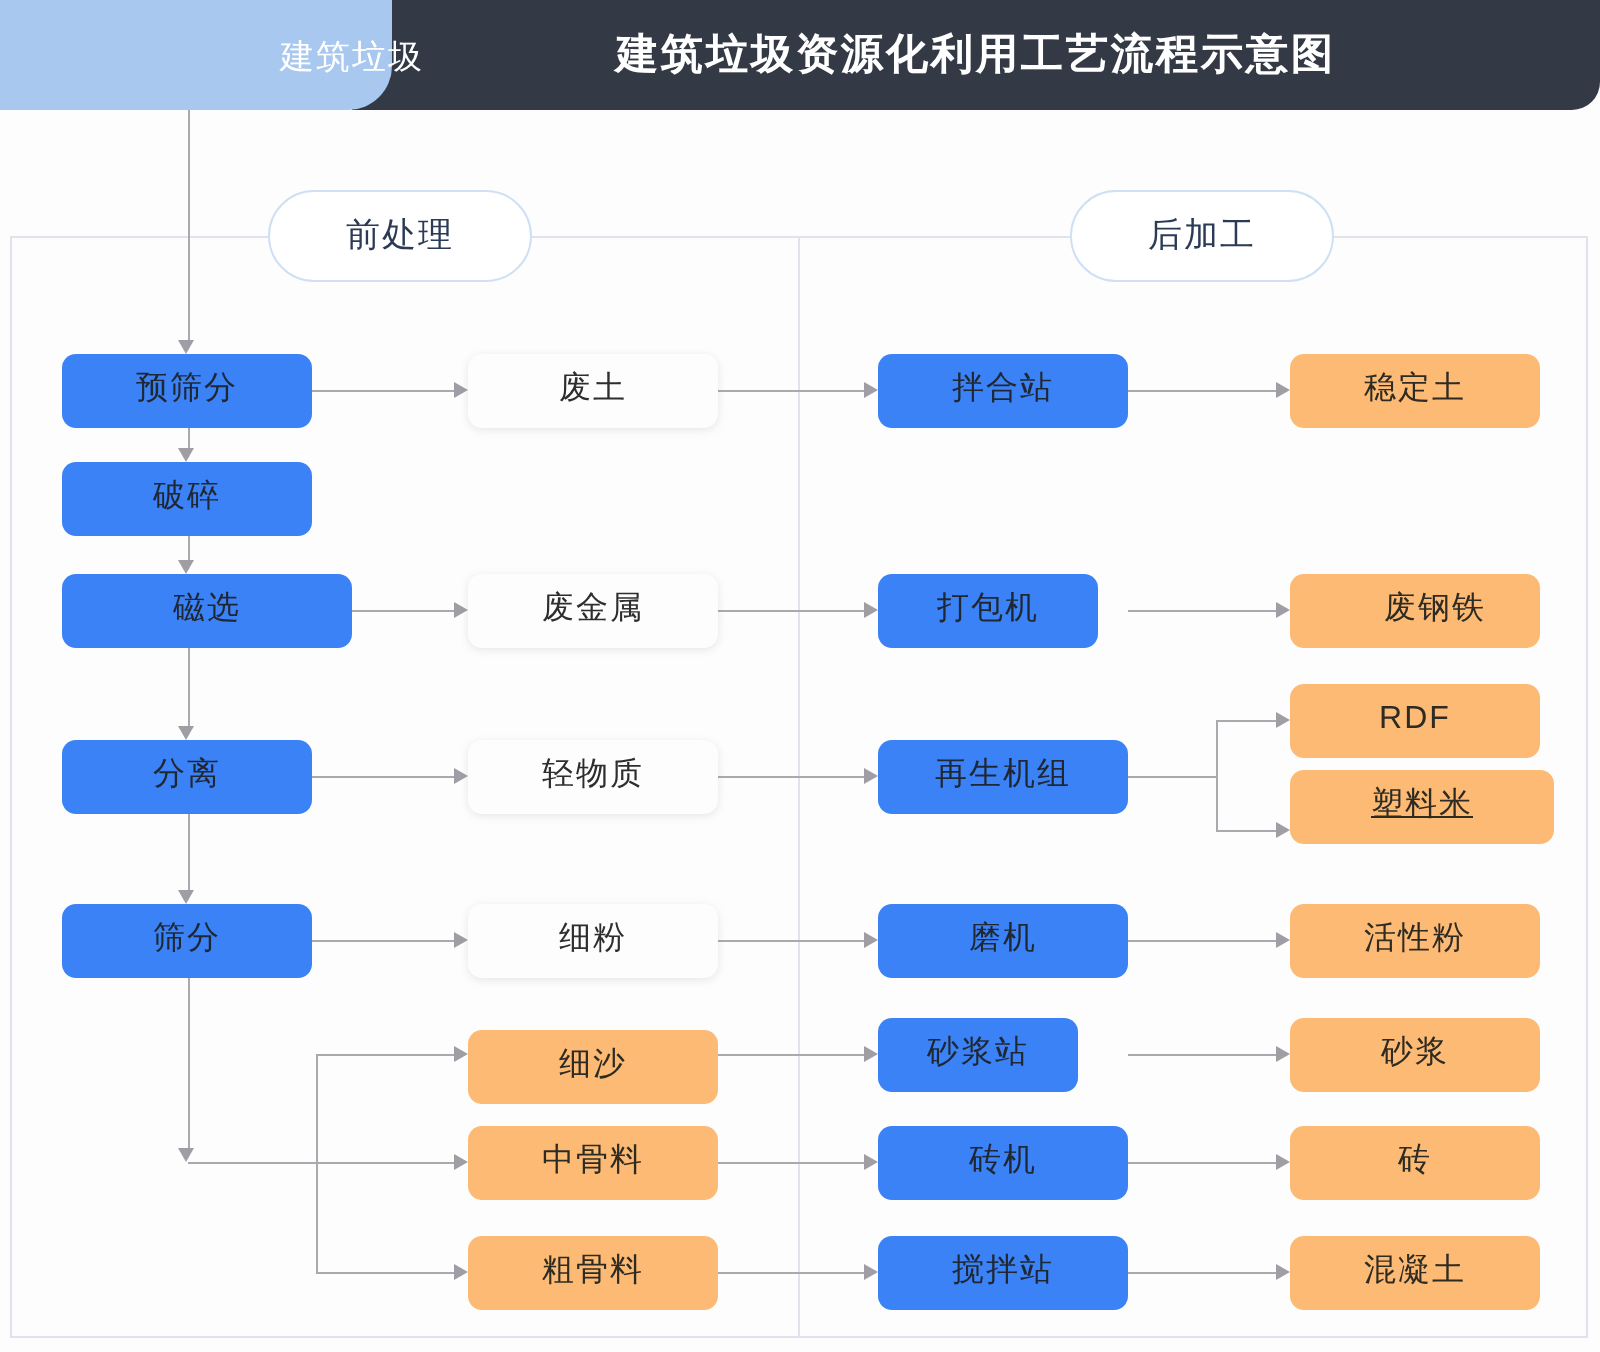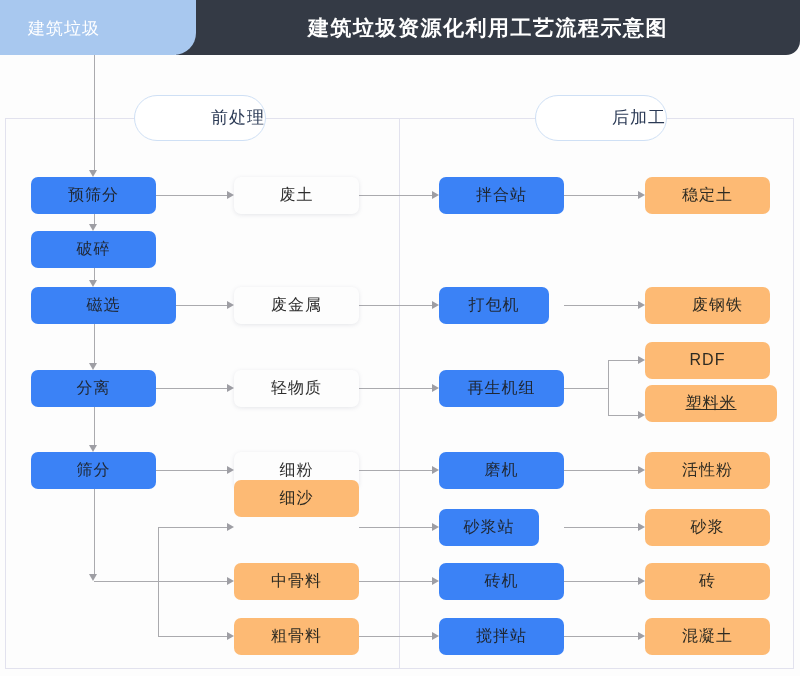--- a/index.html
+++ b/index.html
@@ -56,26 +56,25 @@
     border-bottom-right-radius: 22px;
     z-index: 3;
   }
   .corner-tab-label {
     position: absolute;
     left: 0;
     top: 0;
     width: 212px;
     height: 55px;
     line-height: 58px;
-    text-align: left;
+    text-align: right;
     color: #ffffff;
     font-size: 17px;
     letter-spacing: 1px;
     white-space: nowrap;
-    margin-left: 28px;
   }
 
   
   .frame {
     position: absolute;
     left: 5px;
     top: 118px;
     width: 789px;
     height: 551px;
     border: 1px solid #e2e2ee;
@@ -100,21 +99,21 @@
   }
 
   
   .stage-pill {
     position: absolute;
     height: 46px;
     line-height: 44px;
     background: #ffffff;
     border: 1px solid #cfe0f5;
     border-radius: 24px;
-    text-align: right;
+    text-align: center;
     color: #2b3a55;
     font-size: 17px;
     letter-spacing: 1px;
     box-sizing: border-box;
     white-space: nowrap;
     z-index: 4;
   }
   #pill-pre  { left: 134px; top: 95px; width: 132px; }
   #pill-post { left: 535px; top: 95px; width: 132px; }
 
@@ -241,21 +240,21 @@
   <div id="node-layer">
       <div class="node blue" style="left: 31px; width: 125px; top: 176.5px; height: 37px; line-height: 35px;">预筛分</div>
       <div class="node blue" style="left: 31px; width: 125px; top: 230.5px; height: 37px; line-height: 35px;">破碎</div>
       <div class="node blue" style="left: 31px; width: 145px; top: 286.5px; height: 37px; line-height: 35px;">磁选</div>
       <div class="node blue" style="left: 31px; width: 125px; top: 369.5px; height: 37px; line-height: 35px;">分离</div>
       <div class="node blue" style="left: 31px; width: 125px; top: 451.5px; height: 37px; line-height: 35px;">筛分</div>
       <div class="node white" style="left: 234px; width: 125px; top: 176.5px; height: 37px; line-height: 35px;">废土</div>
       <div class="node white" style="left: 234px; width: 125px; top: 286.5px; height: 37px; line-height: 35px;">废金属</div>
       <div class="node white" style="left: 234px; width: 125px; top: 369.5px; height: 37px; line-height: 35px;">轻物质</div>
       <div class="node white" style="left: 234px; width: 125px; top: 451.5px; height: 37px; line-height: 35px;">细粉</div>
-      <div class="node yellow" style="left: 234px; width: 125px; top: 480px; height: 37px; line-height: 35px;">细沙</div>
+      <div class="node yellow" style="left: 234px; width: 125px; top: 515px; height: 37px; line-height: 35px;">细沙</div>
       <div class="node yellow" style="left: 234px; width: 125px; top: 562.5px; height: 37px; line-height: 35px;">中骨料</div>
       <div class="node yellow" style="left: 234px; width: 125px; top: 617.5px; height: 37px; line-height: 35px;">粗骨料</div>
       <div class="node blue" style="left: 439px; width: 125px; top: 176.5px; height: 37px; line-height: 35px;">拌合站</div>
       <div class="node blue" style="left: 439px; width: 110px; top: 286.5px; height: 37px; line-height: 35px;">打包机</div>
       <div class="node blue" style="left: 439px; width: 125px; top: 369.5px; height: 37px; line-height: 35px;">再生机组</div>
       <div class="node blue" style="left: 439px; width: 125px; top: 451.5px; height: 37px; line-height: 35px;">磨机</div>
       <div class="node blue" style="left: 439px; width: 100px; top: 508.5px; height: 37px; line-height: 35px;">砂浆站</div>
       <div class="node blue" style="left: 439px; width: 125px; top: 562.5px; height: 37px; line-height: 35px;">砖机</div>
       <div class="node blue" style="left: 439px; width: 125px; top: 617.5px; height: 37px; line-height: 35px;">搅拌站</div>
       <div class="node yellow" style="left: 645px; width: 125px; top: 176.5px; height: 37px; line-height: 35px;">稳定土</div>

